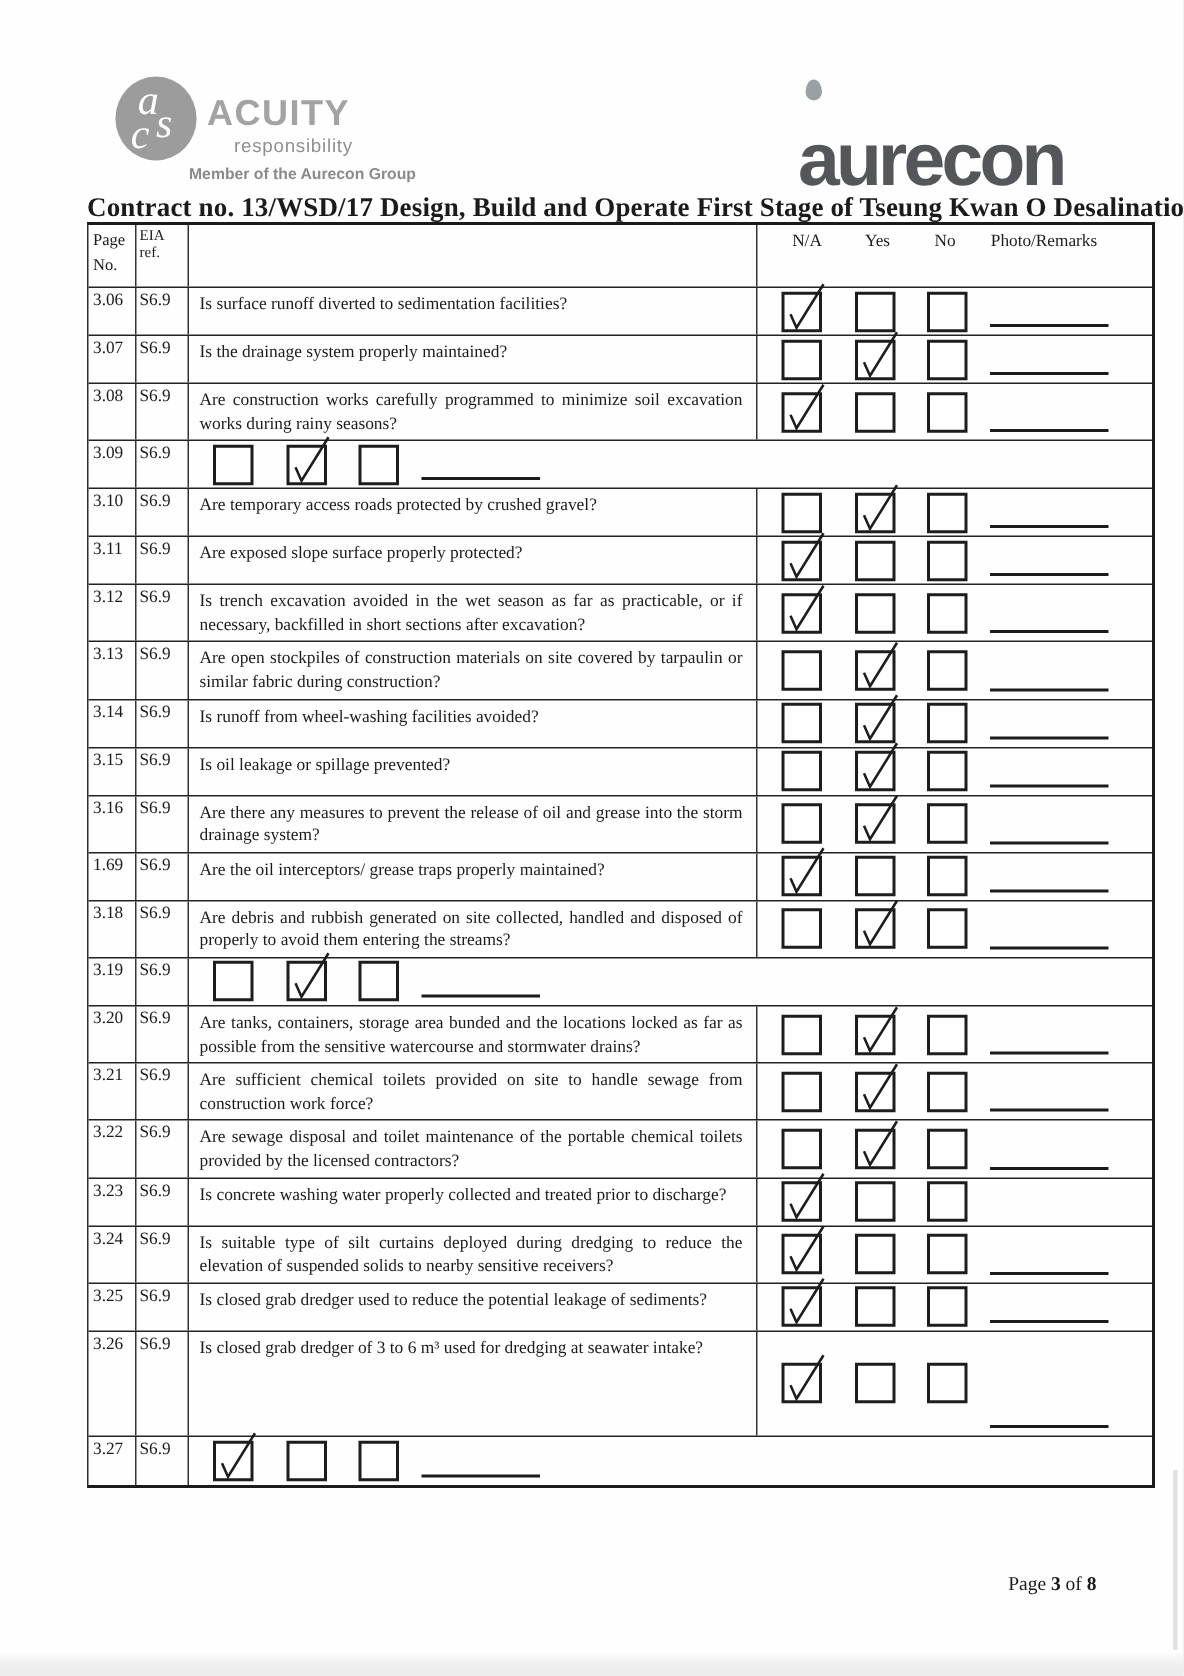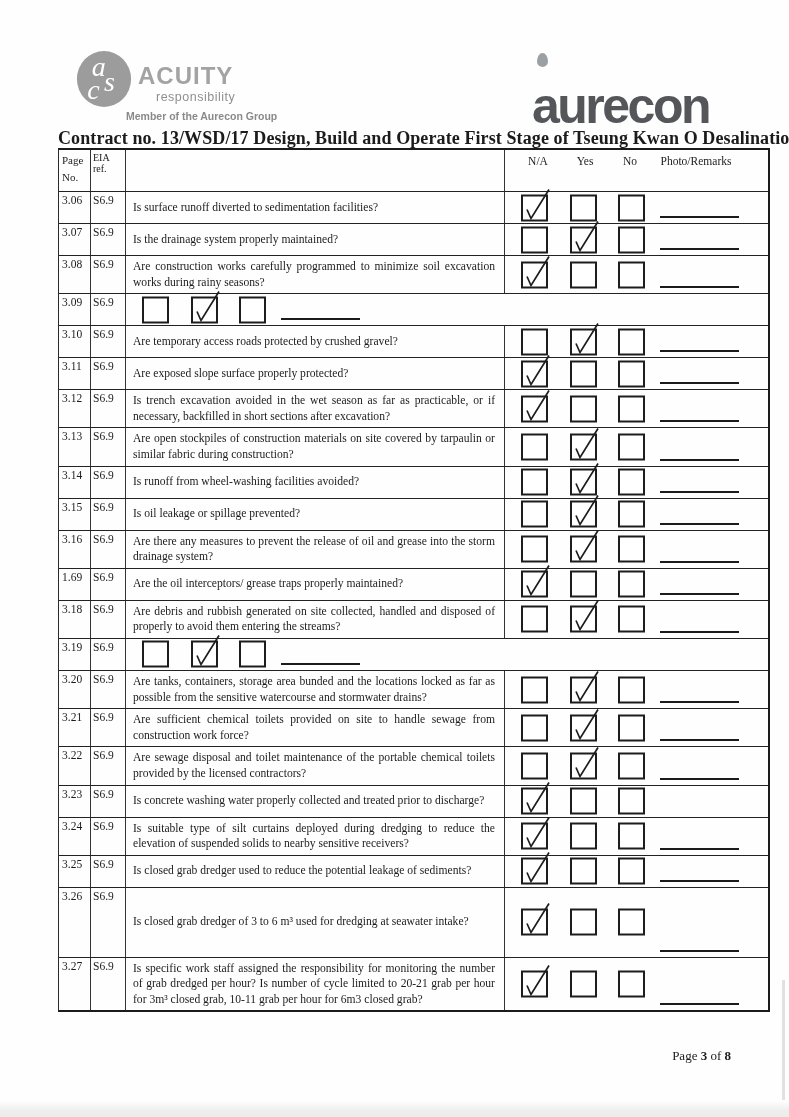--- a/index.html
+++ b/index.html
@@ -28,21 +28,21 @@
   .tbl{
     position:absolute;top:148px;left:58px;width:712px;
     border-top:2.5px solid #1b1b1b;border-left:1.5px solid #2a2a2a;
     border-right:2px solid #1b1b1b;border-bottom:2px solid #1b1b1b;
     box-sizing:border-box;
   }
   .row{display:flex;align-items:stretch;border-bottom:1.8px solid #222;min-height:32px;box-sizing:border-box;}
   .row:last-of-type{border-bottom:none;}
   .c-item{width:32px;flex:0 0 32px;border-right:1px solid #333;padding:2px 1px 0 3px;font-size:11.5px;box-sizing:border-box;}
   .c-eia{width:35px;flex:0 0 35px;border-right:1px solid #333;padding:2px 0 0 2px;font-size:11.5px;box-sizing:border-box;}
-  .c-q{flex:1 1 auto;border-right:1px solid #333;padding:3px 9px 3px 7px;font-size:11.6px;line-height:15.6px;display:flex;align-items:center;box-sizing:border-box;}
+  .c-q{flex:1 1 auto;border-right:1px solid #333;padding:3px 9px 3px 7px;font-size:11.6px;line-height:15.6px;display:flex;align-items:flex-start;box-sizing:border-box;}
   .c-q span{display:block;width:100%;text-align:justify;}
   .c-checks{width:263px;flex:0 0 263px;position:relative;box-sizing:border-box;}
   
   .hrow{min-height:42px;}
   .hrow .c-item{font-size:11px;line-height:17px;}
   .hrow .c-eia{font-size:10px;}
   .hd-lab{position:absolute;top:5px;font-size:11.5px;text-align:center;}
   .hd-na{left:11px;width:44px;}
   .hd-yes{left:58px;width:44px;}
   .hd-no{left:105px;width:40px;}
@@ -540,23 +540,20 @@
           </div>
           <div class="cb cb-no">
             
           </div>
           <div class="remark-line visible"></div>
         </div>
       </div>
       <div class="row">
         <div class="c-item">3.27</div>
         <div class="c-eia">S6.9</div>
-        <div class="c-q">
-          <span>Is specific work staff assigned the responsibility for monitoring the number of grab dredged per hour? Is number of cycle limited to 20-21 grab per hour for 3m³ closed grab, 10-11 grab per hour for 6m3 closed grab?</span>
-        </div>
         <div class="c-checks">
           <div class="cb cb-na checked">
             <svg viewBox="0 0 34 38">
               <polyline points="7,24 11,33 29,4" fill="none" stroke="#1d1d1d" stroke-width="1.7"></polyline>
             </svg>
           </div>
           <div class="cb cb-yes">
             
           </div>
           <div class="cb cb-no">

